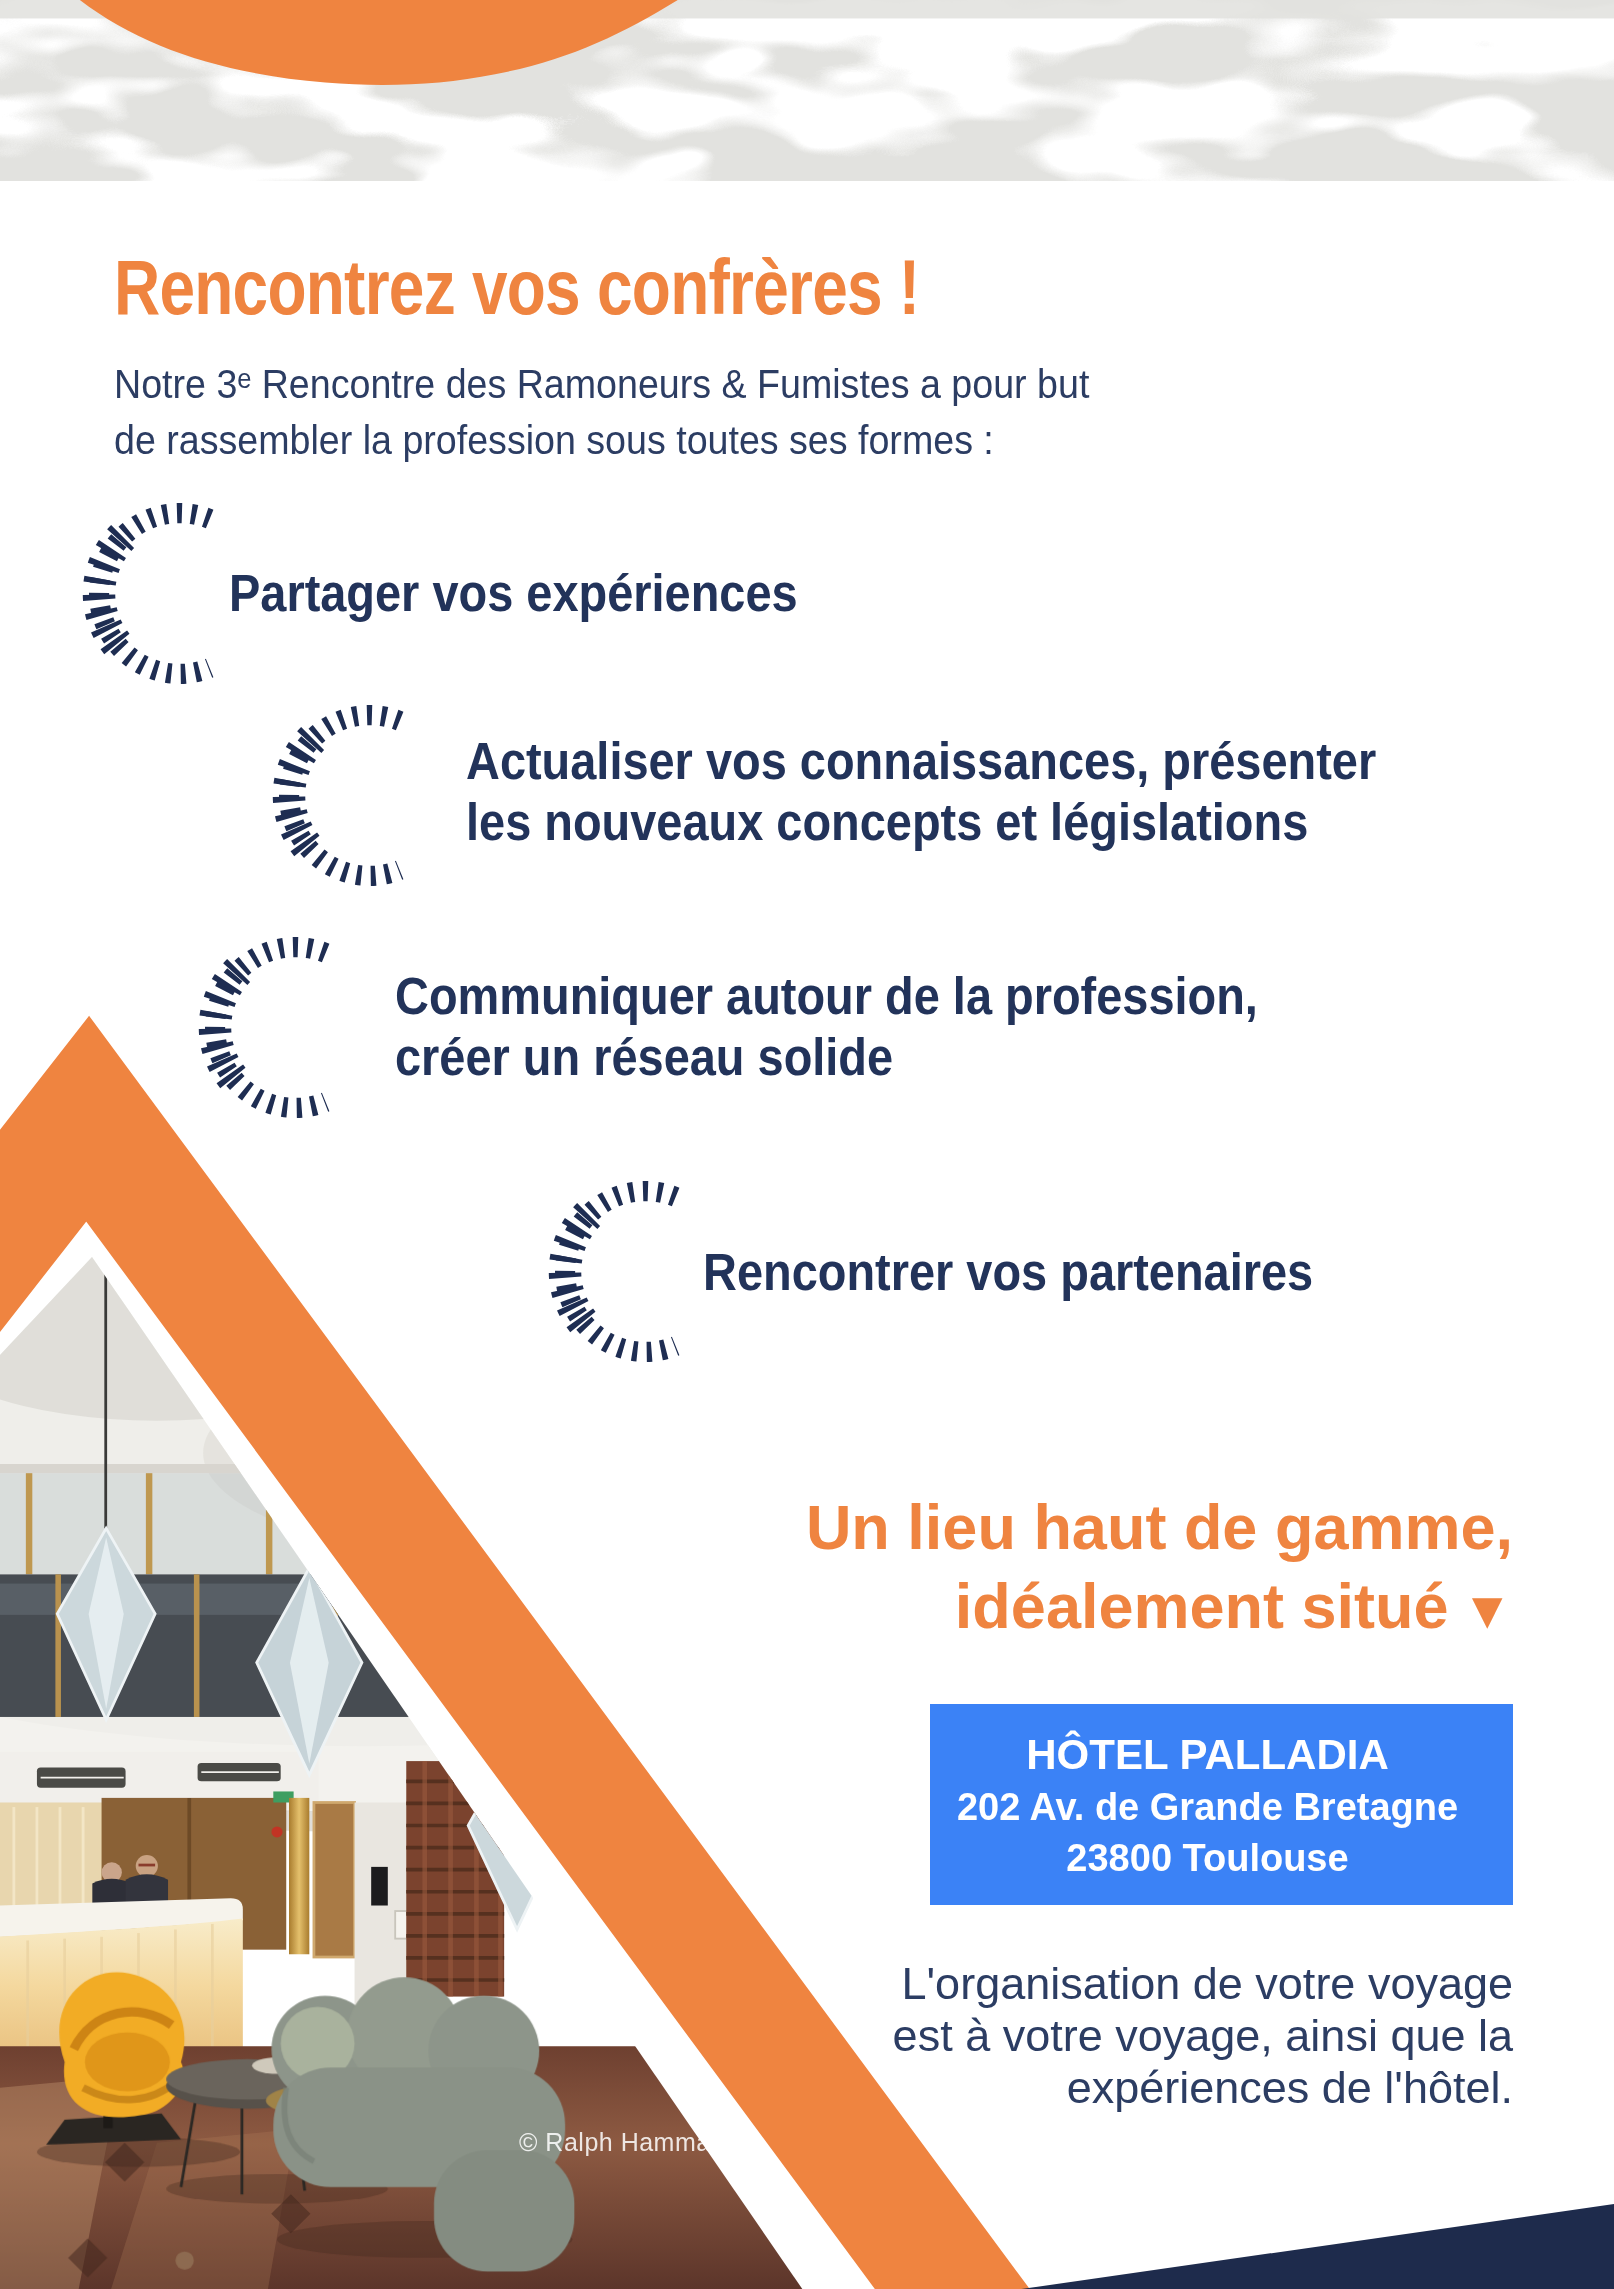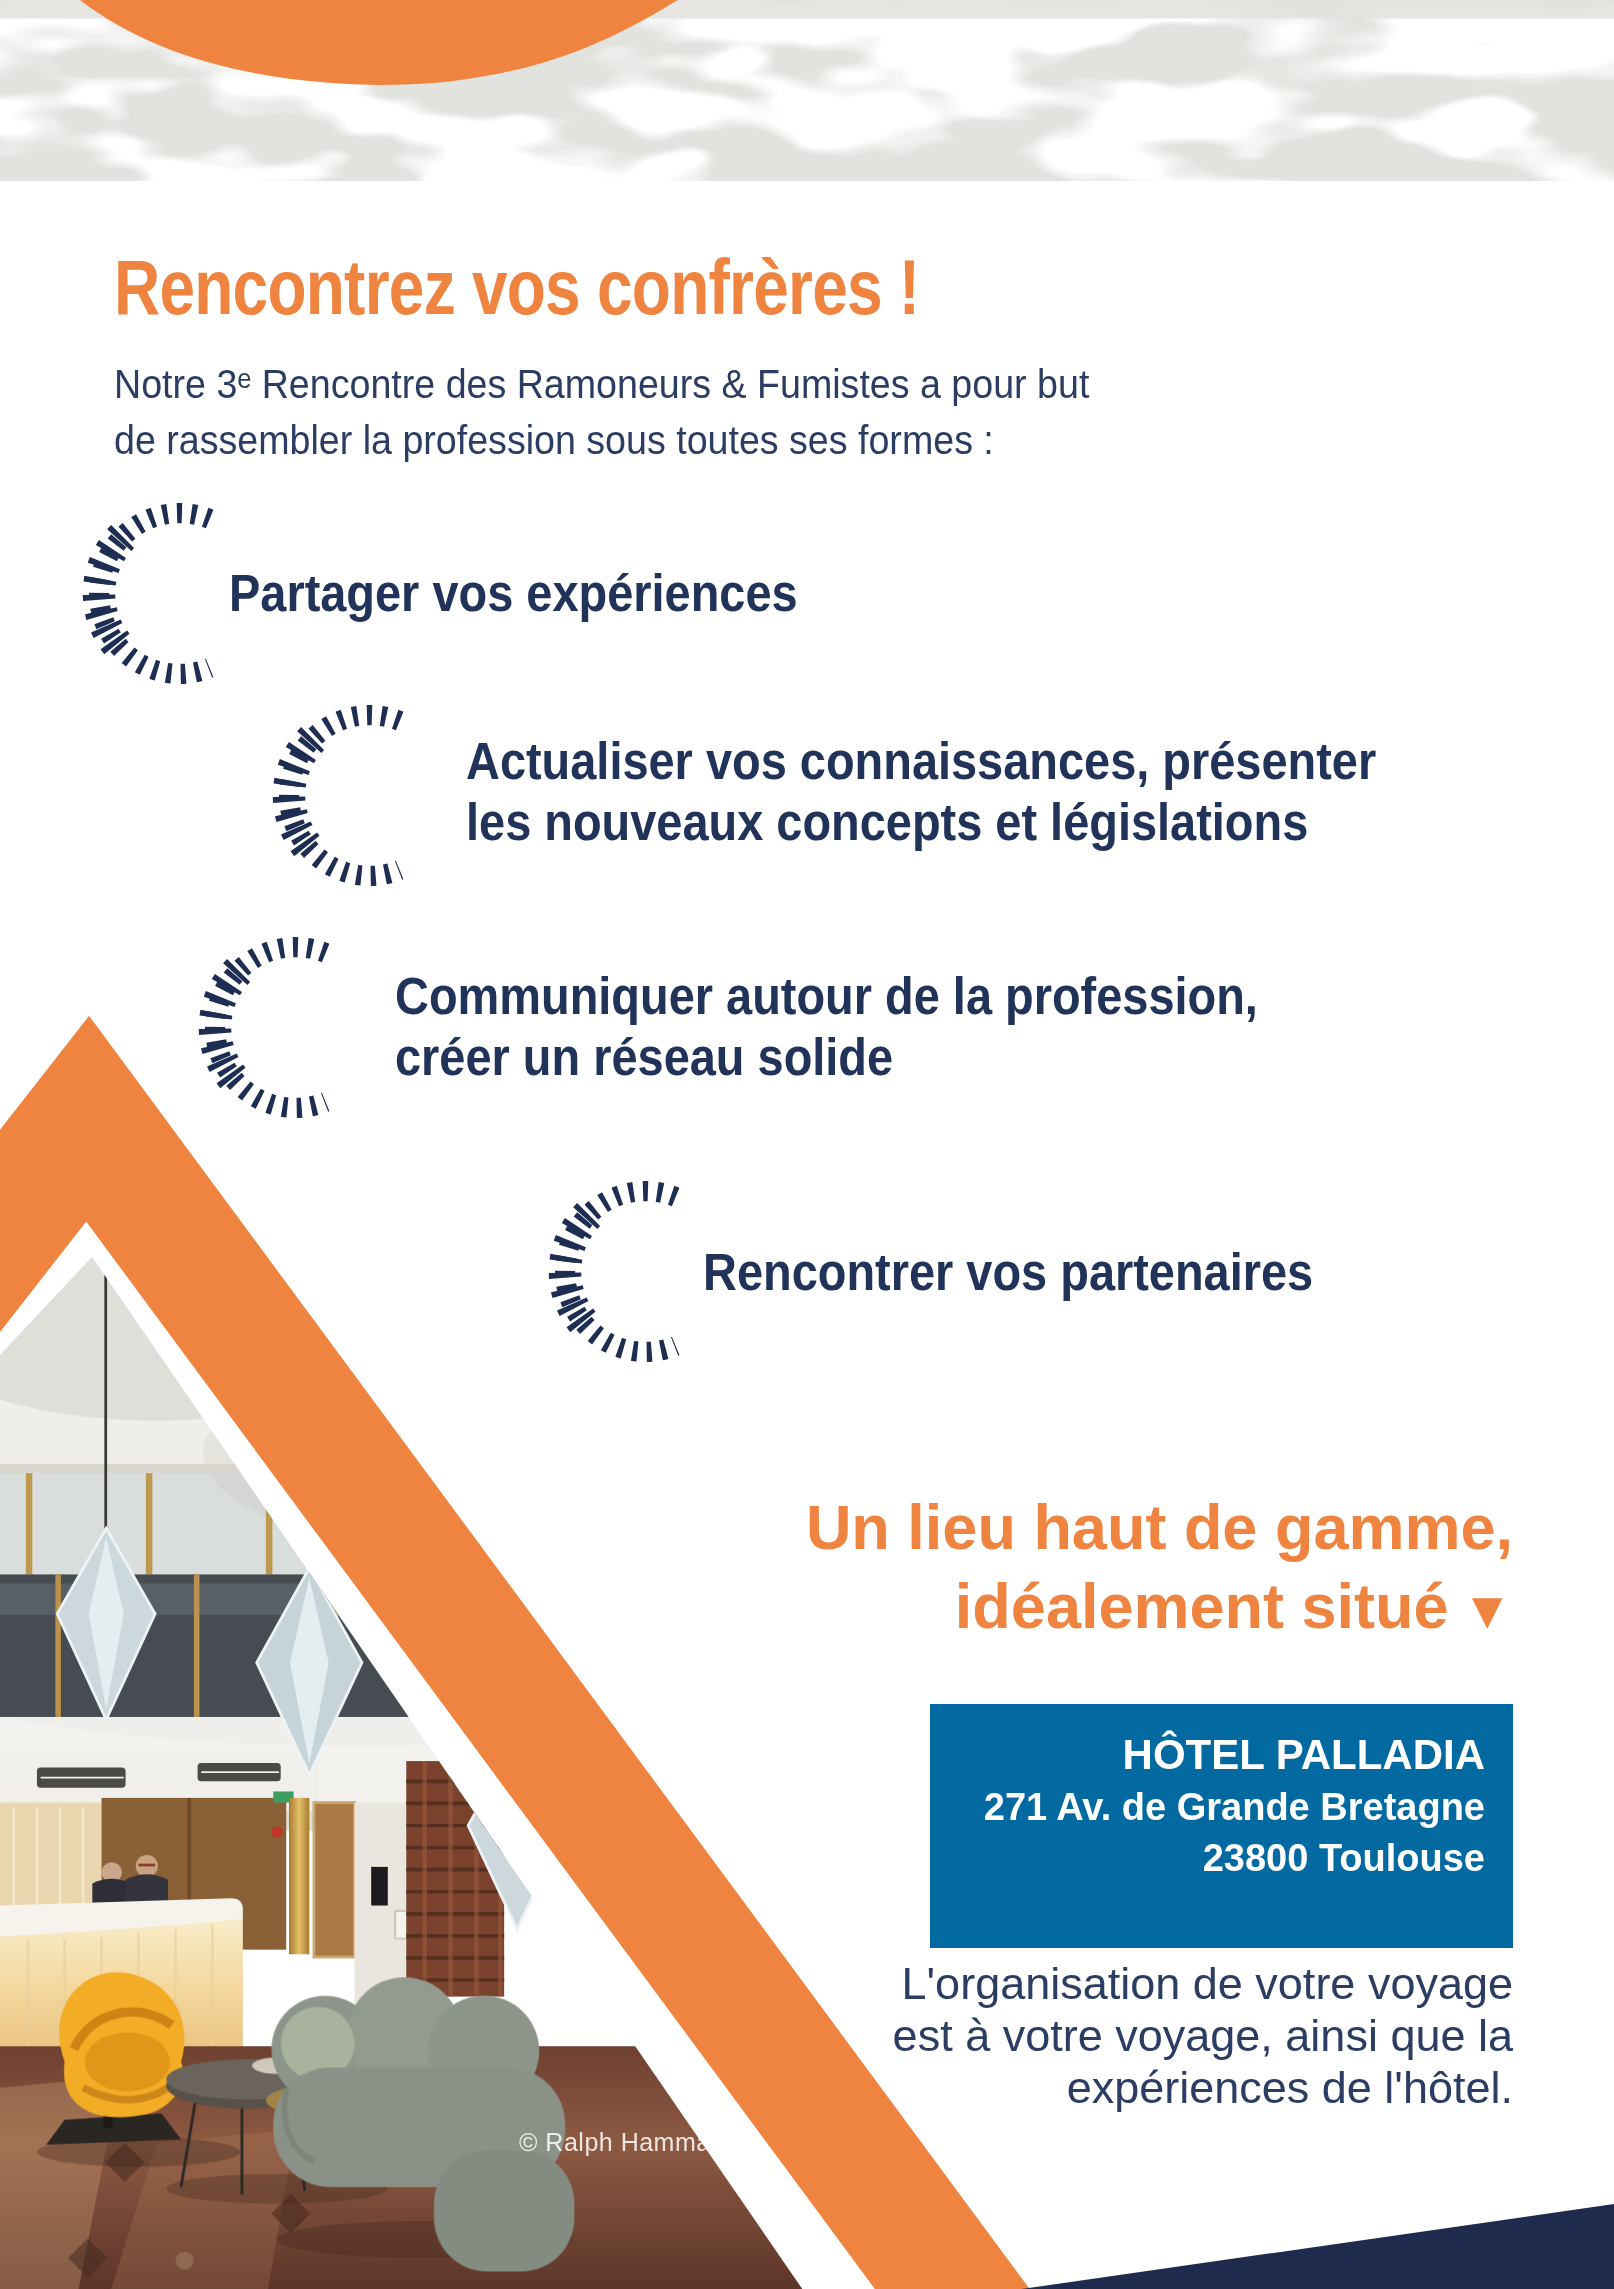--- a/index.html
+++ b/index.html
@@ -54,23 +54,23 @@
     position:absolute;left:519px;top:2128px;
     font-size:25px;color:rgba(255,255,255,.85);letter-spacing:0.5px;
   }
   
   .loc-heading{
     position:absolute;right:101px;top:1488px;text-align:right;
     font-size:63px;font-weight:bold;color:#ef8440;line-height:79px;white-space:nowrap;
   }
   .loc-heading .arrow{font-size:52px;margin-left:13px;}
   .hotel-box{
-    position:absolute;left:930px;top:1704px;width:583px;height:244px;
-    background:#0369a1;box-sizing:border-box;
-    padding:24px 28px 0 0;text-align:right;color:#ffffff;
+    position:absolute;left:930px;top:1704px;width:583px;height:201px;
+    background:#3b82f6;box-sizing:border-box;
+    padding:24px 28px 0 0;text-align:center;color:#ffffff;
   }
   .hotel-name{font-size:42px;font-weight:bold;line-height:54px;}
   .hotel-line{font-size:38px;font-weight:bold;line-height:51px;}
   .note{
     position:absolute;right:101px;top:1958px;text-align:right;
     font-size:45px;line-height:52px;color:#2c3d63;white-space:nowrap;
   }
   
   .corner-triangle{
     position:absolute;right:0;bottom:0;width:599px;height:86px;
@@ -354,21 +354,21 @@
 
   <div class="loc-heading">
     <div>Un lieu haut de gamme,</div>
     <div>
       <span>idéalement situé</span><span class="arrow">▼</span>
     </div>
   </div>
 
   <div class="hotel-box">
     <div class="hotel-name">HÔTEL PALLADIA</div>
-    <div class="hotel-line">271 Av. de Grande Bretagne</div>
+    <div class="hotel-line">202 Av. de Grande Bretagne</div>
     <div class="hotel-line">23800 Toulouse</div>
   </div>
 
   <div class="note">
     <div>L'organisation de votre voyage</div>
     <div>est à votre voyage, ainsi que la</div>
     <div>expériences de l'hôtel.</div>
   </div>
 
   <div class="corner-triangle"></div>

